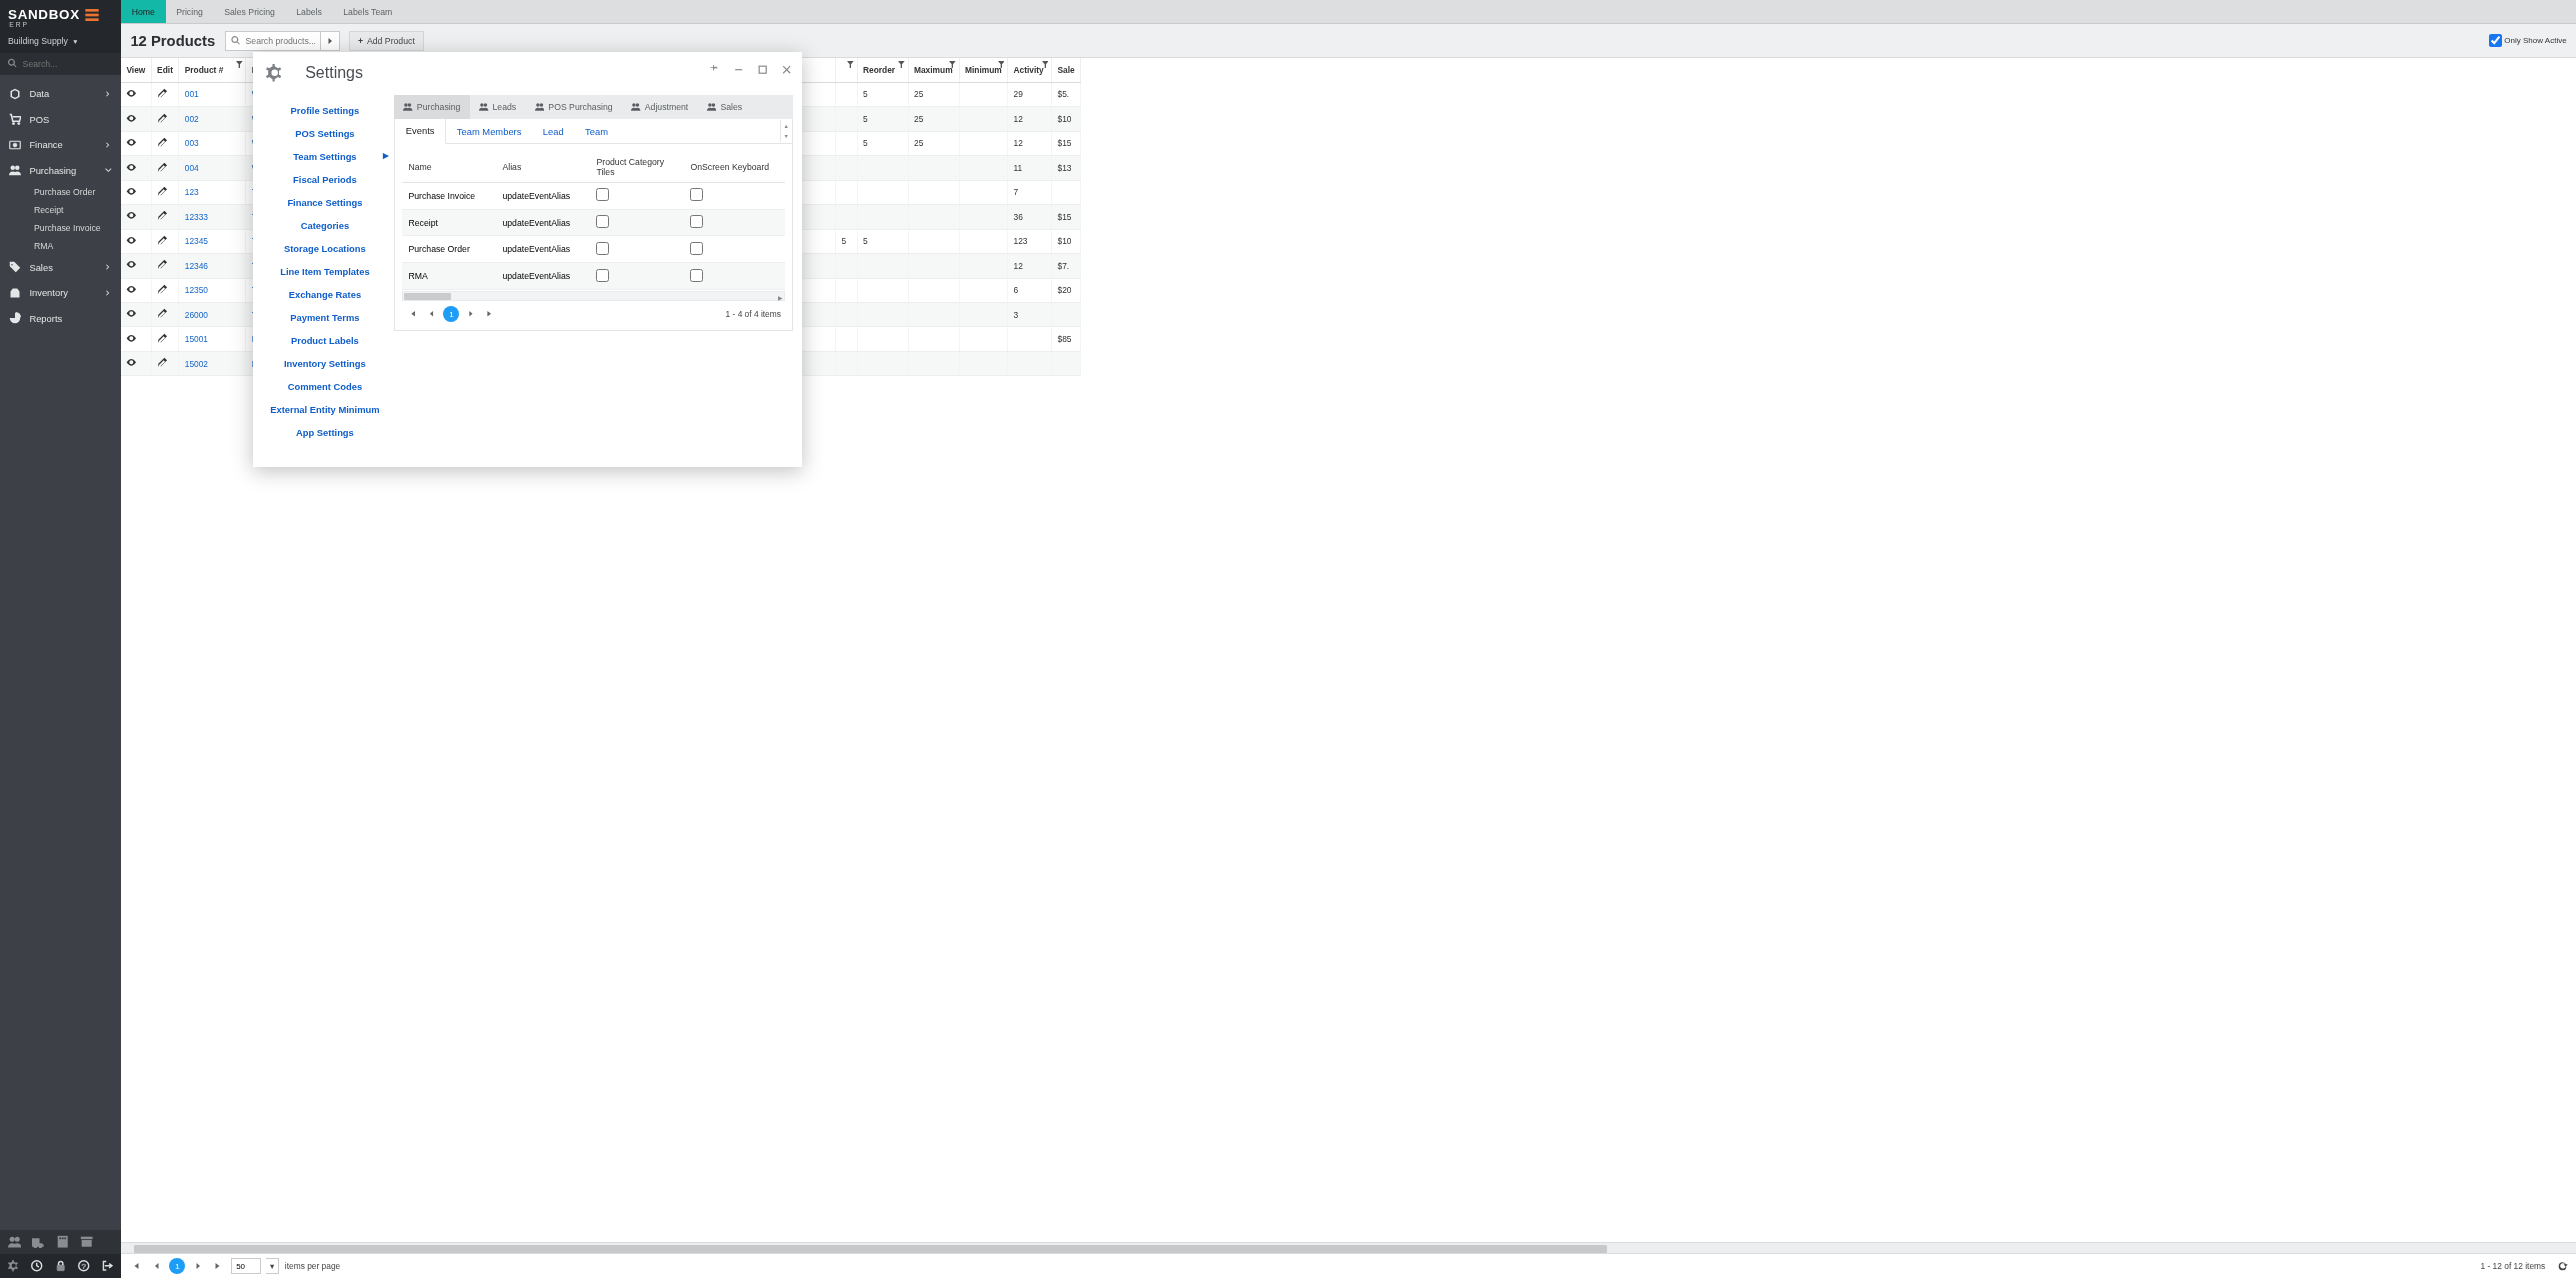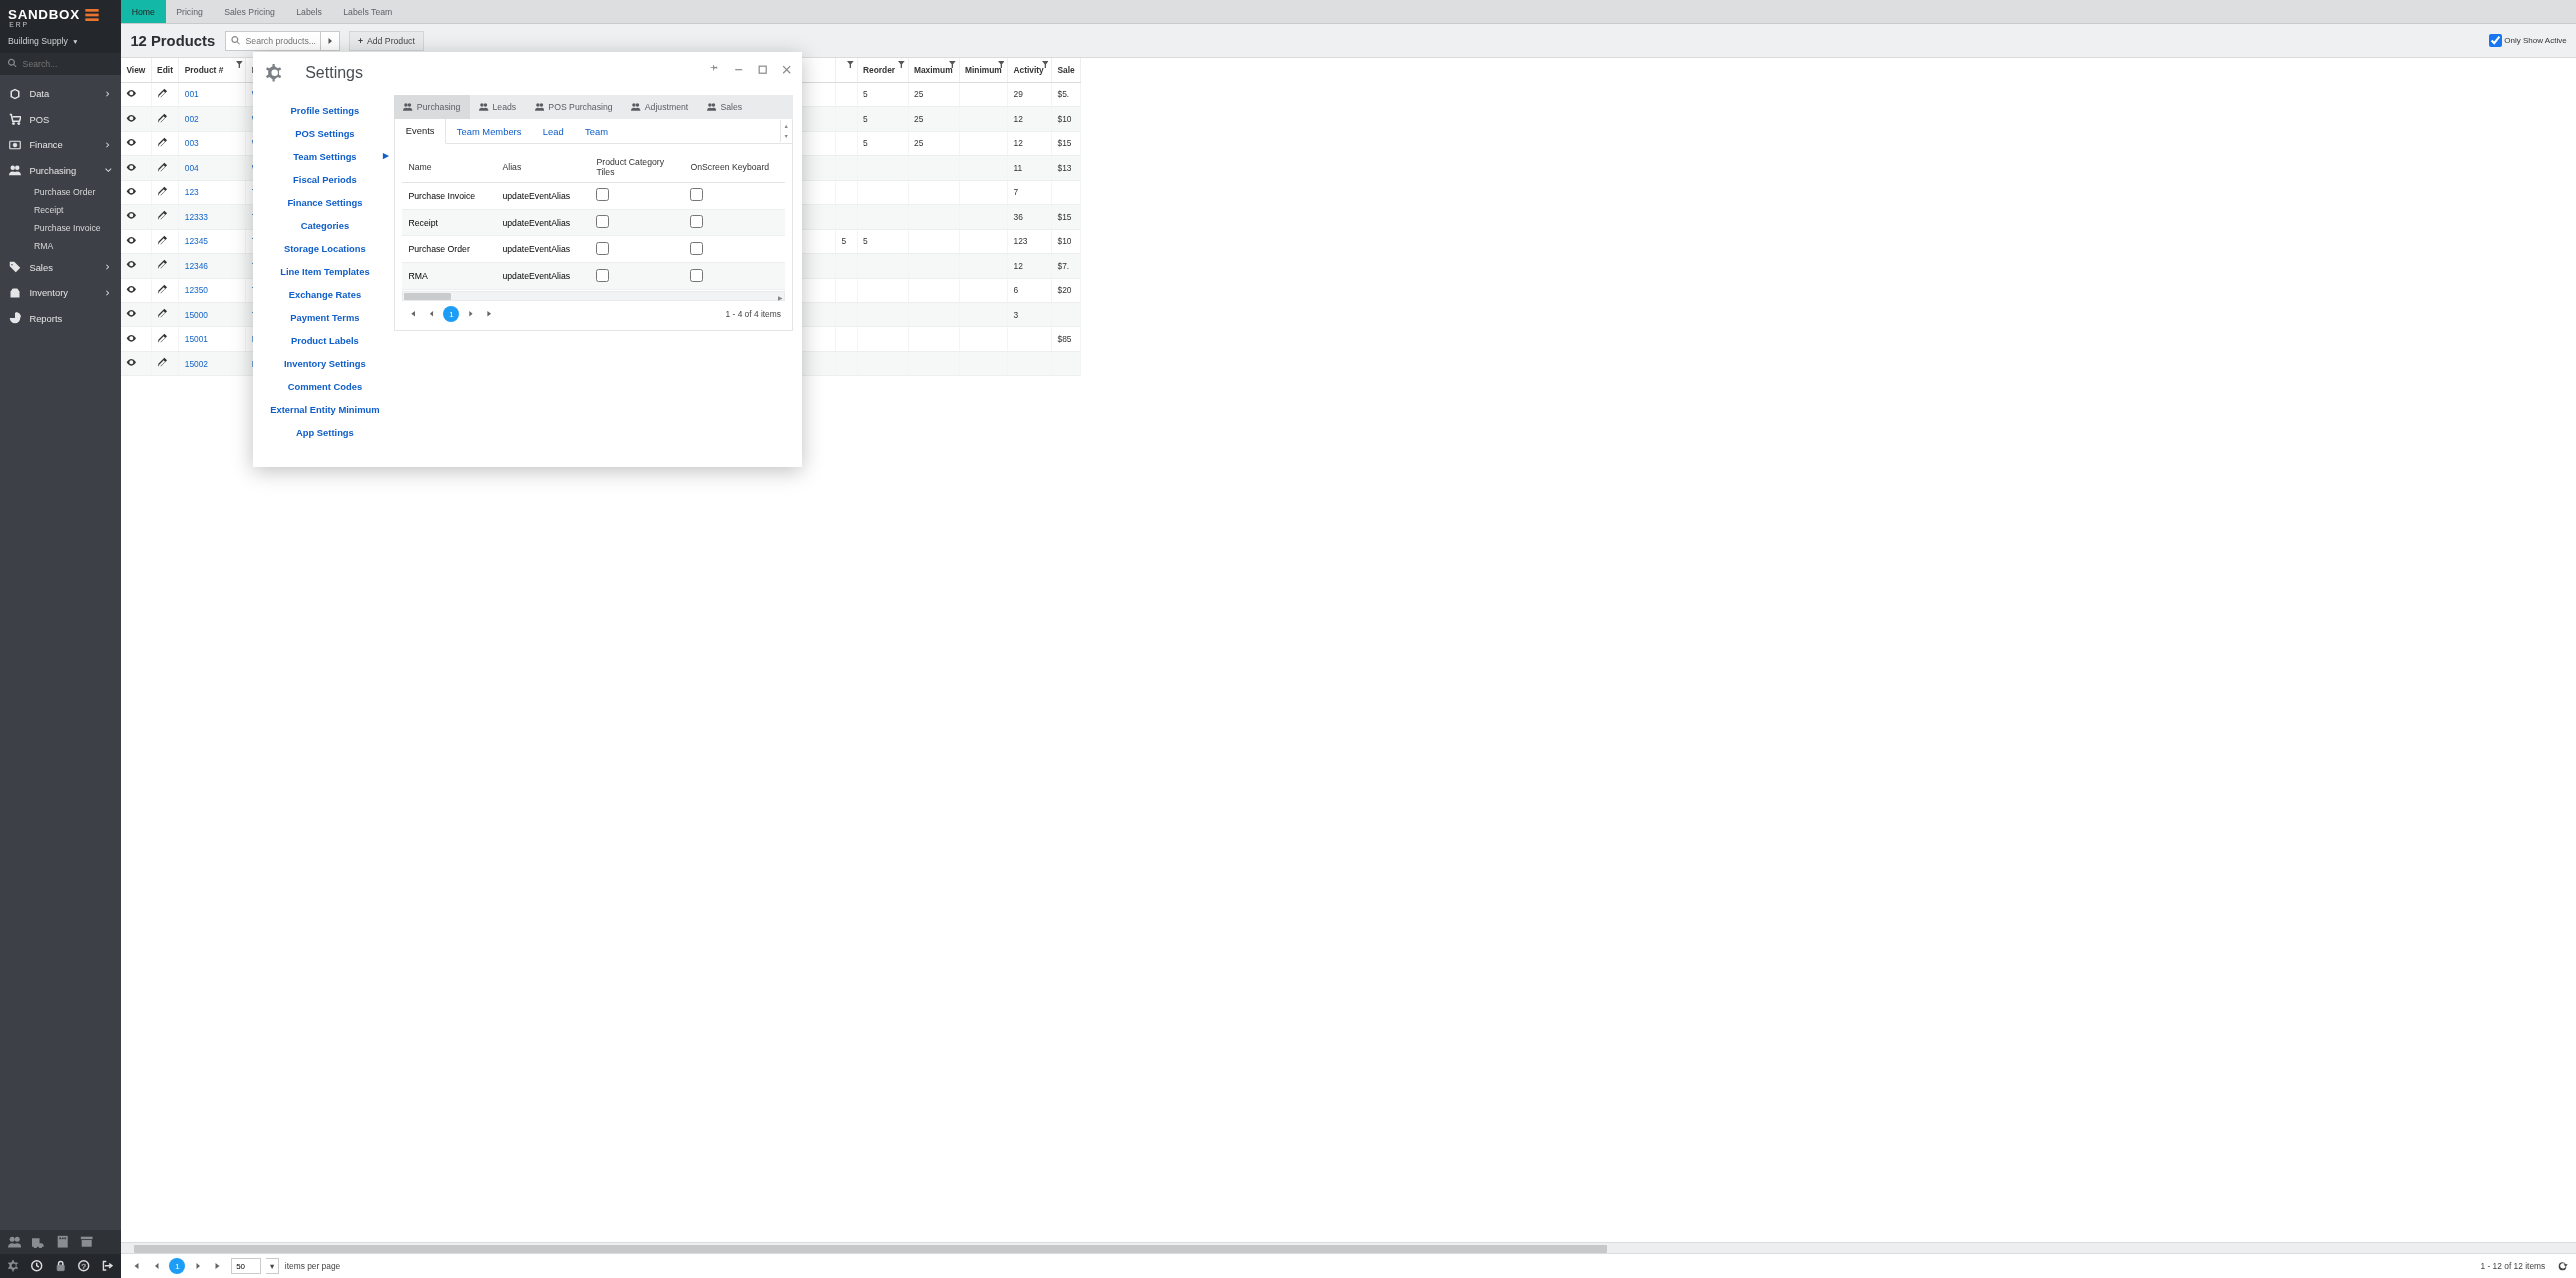--- a/index.html
+++ b/index.html
@@ -591,21 +591,21 @@
               <td>6</td>
               <td>$20</td>
             </tr>
             <tr class="even">
               <td><svg class="eye" viewBox="0 0 16 16">
                   <use href="#i-eye"></use>
                 </svg></td>
               <td><svg class="pencil" viewBox="0 0 16 16">
                   <use href="#i-edit"></use>
                 </svg></td>
-              <td><span class="link-blue">15000</span></td>
+              <td><span class="link-blue">26000</span></td>
               <td><span class="link-blue">Tin</span></td>
               <td></td>
               <td></td>
               <td></td>
               <td></td>
               <td></td>
               <td>3</td>
               <td></td>
             </tr>
             <tr>

